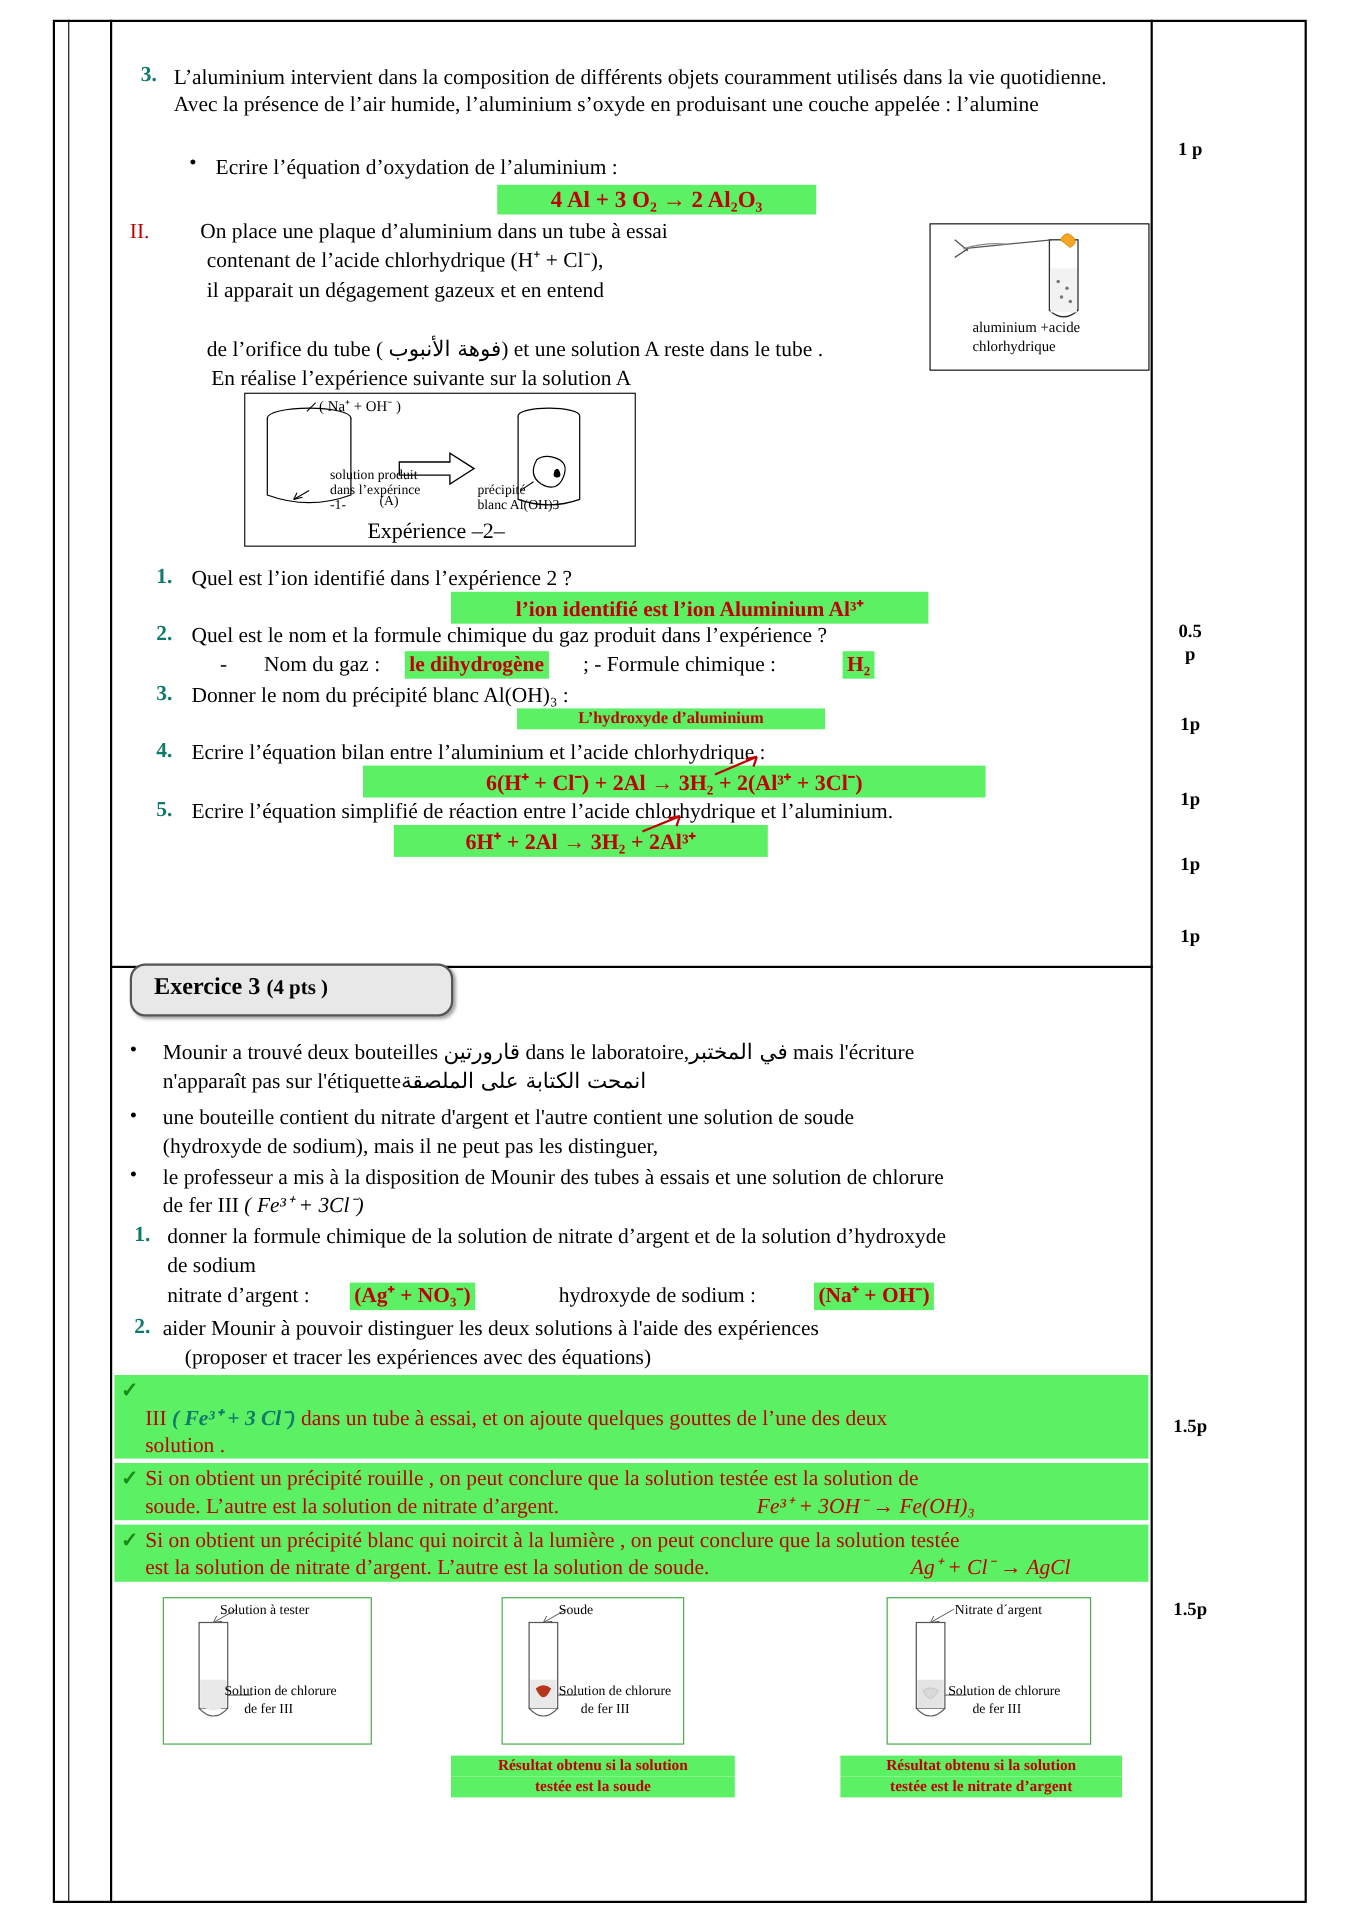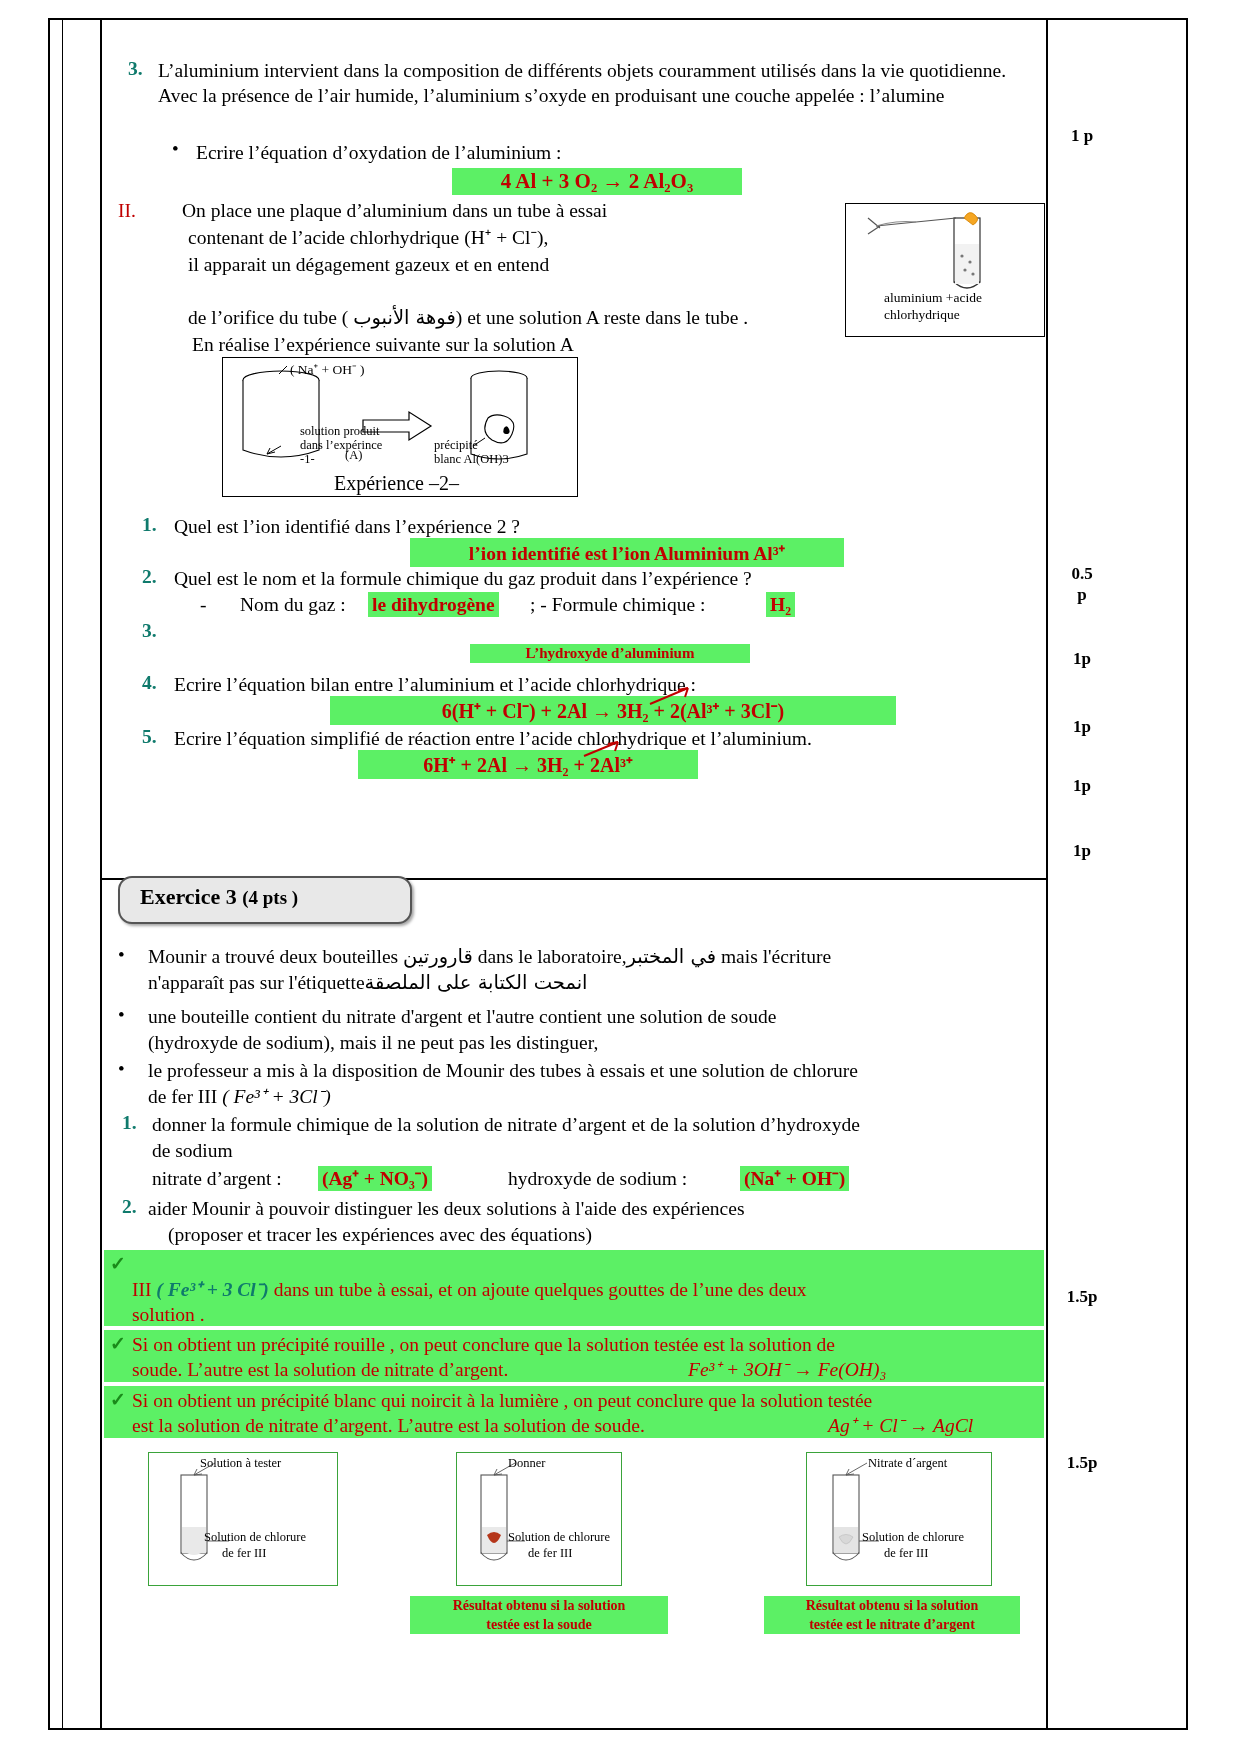--- a/index.html
+++ b/index.html
@@ -238,20 +238,21 @@
 
   <div class="num" style="left:142px; top:566px;">2.</div>
   <div class="txt" style="left:174px; top:566px; width:760px;">Quel est le nom et la formule chimique du gaz produit dans l’expérience ?</div>
   <div class="txt" style="left:200px; top:592px;">-</div>
   <div class="txt" style="left:240px; top:592px;">Nom du gaz :</div>
   <div class="txt hl-red-bold" style="left:368px; top:592px; padding:0 4px;">le dihydrogène</div>
   <div class="txt" style="left:530px; top:592px;">; - Formule chimique :</div>
   <div class="txt hl-red-bold" style="left:766px; top:592px; padding:0 4px;">H₂</div>
 
   <div class="num" style="left:142px; top:620px;">3.</div>
+  <div class="txt" style="left:174px; top:620px; width:700px;">Donner le nom du précipité blanc Al(OH)₃ :</div>
   <div class="eq-center hl" style="left:470px; top:644px; width:270px; padding:1px 5px; font-size:15px;">L’hydroxyde d’aluminium</div>
 
   <div class="num" style="left:142px; top:672px;">4.</div>
   <div class="txt" style="left:174px; top:672px; width:760px;">Ecrire l’équation bilan entre l’aluminium et l’acide chlorhydrique :</div>
   <div class="eq-center hl" style="left:330px; top:696px; width:556px; padding:1px 5px; font-size:20px;">6(H⁺ +  Cl⁻)  +   2Al   →   3H₂  +   2(Al³⁺ + 3Cl⁻)</div>
   <svg style="position:absolute; left:648px; top:686px;" width="44" height="20">
     <path d="M2 18 L40 2" stroke="#c00000" stroke-width="2" fill="none"></path>
     <path d="M40 2 L30 4 M40 2 L37 11" stroke="#c00000" stroke-width="2" fill="none"></path>
   </svg>
 
@@ -341,21 +342,21 @@
     <svg width="164" height="132" viewBox="0 0 164 132">
       <rect x="24" y="22" width="26" height="78" fill="#fff" stroke="#555" stroke-width="1.1"></rect>
       <path d="M24 100 q13 14 26 0" fill="none" stroke="#555" stroke-width="1.1"></path>
       <rect x="25" y="74" width="24" height="26" fill="#e9e9e9"></rect>
       <path d="M30 82 q7 16 14 0 q-7 -6 -14 0 z" fill="#b5361a"></path>
       <path d="M37 22 L58 10" stroke="#555" stroke-width="0.9"></path>
       <path d="M37 22 L45 21 M37 22 L40 16" stroke="#555" stroke-width="0.9"></path>
       <path d="M50 88 L68 88" stroke="#555" stroke-width="0.9"></path>
     </svg>
   </div>
-  <div class="small-lbl" style="left:508px; top:1456px;">Donner</div>
+  <div class="small-lbl" style="left:508px; top:1456px;">Soude</div>
   <div class="small-lbl" style="left:508px; top:1530px;">Solution de chlorure</div>
   <div class="small-lbl" style="left:528px; top:1546px;">de fer III</div>
 
   <div class="greenbox" style="left:806px; top:1452px; width:186px; height:134px;">
     <svg width="184" height="132" viewBox="0 0 184 132">
       <rect x="26" y="22" width="26" height="78" fill="#fff" stroke="#555" stroke-width="1.1"></rect>
       <path d="M26 100 q13 14 26 0" fill="none" stroke="#555" stroke-width="1.1"></path>
       <rect x="27" y="74" width="24" height="26" fill="#e4e4e4"></rect>
       <path d="M32 84 q7 14 14 0 q-7 -5 -14 0 z" fill="#d8d8d8" stroke="#bbb" stroke-width="0.6"></path>
       <path d="M39 22 L60 10" stroke="#555" stroke-width="0.9"></path>

